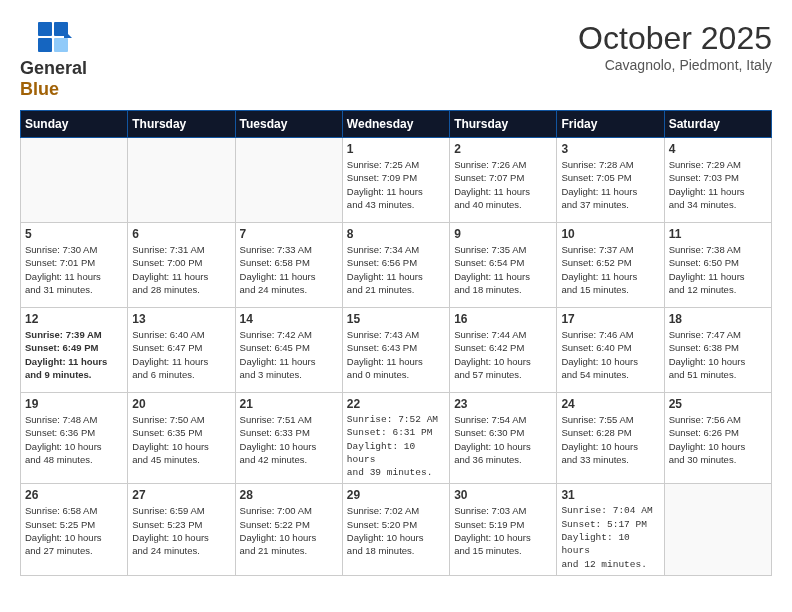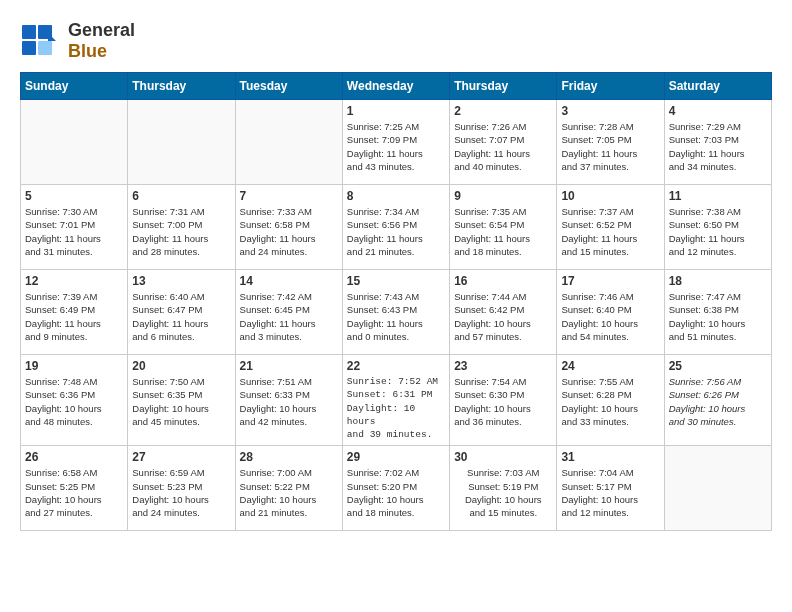--- a/index.html
+++ b/index.html
@@ -32,21 +32,21 @@
     .subtitle {
       font-size: 14px;
       color: #555;
     }
     .calendar {
       width: 100%;
       border-collapse: collapse;
       border: 1px solid #ccc;
     }
     .calendar th {
-      background-color: #0369a1;
+      background-color: #0f172a;
       color: #fff;
       font-size: 12px;
       font-weight: bold;
       padding: 6px 4px;
       text-align: left;
       border: 1px solid #1155a0;
     }
     .calendar td {
       width: 107px;
       vertical-align: top;
@@ -73,34 +73,38 @@
     }
     tr.week-row td {
       height: 85px;
     }
   </style>
 </head>
 <body>
 
 <div class="header">
   <div class="logo">
-    <div style="display:flex; align-items:center; gap:12px;">
+    <div style="display:flex; align-items:center; gap:2px;flex-direction:column;">
       <svg width="36" height="36" viewBox="0 0 36 36">
         <rect x="2" y="2" width="14" height="14" fill="#1565C0" rx="1"></rect>
         <rect x="18" y="2" width="14" height="14" fill="#1565C0" rx="1"></rect>
         <rect x="2" y="18" width="14" height="14" fill="#1565C0" rx="1"></rect>
         <rect x="18" y="18" width="14" height="14" fill="#90CAF9" rx="1"></rect>
         <polygon points="28,10 36,18 28,18" fill="#1565C0"></polygon>
       </svg>
       <div>
         <span style="font-size:18px;font-weight:bold;color:#333;">General</span><br>
         <span style="font-size:18px;font-weight:bold;color:#a16207;">Blue</span>
       </div>
     </div>
   </div>
+  <div class="title-block">
+    <div class="month-title">October 2025</div>
+    <div class="subtitle">Cavagnolo, Piedmont, Italy</div>
+  </div>
 </div>
 
 <table class="calendar">
   <thead>
     <tr>
     <th>Sunday</th>
         <th>Thursday</th>
         <th>Tuesday</th>
         <th>Wednesday</th>
         <th>Thursday</th>
@@ -189,21 +193,21 @@
           <span class="day-num">11</span>
           <div class="day-info" style="white-space: pre-line;">Sunrise: 7:38 AM
 Sunset: 6:50 PM
 Daylight: 11 hours
 and 12 minutes.</div>
         </td>
       </tr>
       <tr class="week-row">
         <td>
           <span class="day-num">12</span>
-          <div class="day-info" style="white-space: pre-line;">Sunrise: 7:39 AM
+          <div class="day-info" style="white-space: pre-line; font-weight: bold;">Sunrise: 7:39 AM
 Sunset: 6:49 PM
 Daylight: 11 hours
 and 9 minutes.</div>
         </td>
         <td>
           <span class="day-num">13</span>
           <div class="day-info" style="white-space: pre-line;">Sunrise: 6:40 AM
 Sunset: 6:47 PM
 Daylight: 11 hours
 and 6 minutes.</div>
@@ -282,21 +286,21 @@
         </td>
         <td>
           <span class="day-num">24</span>
           <div class="day-info" style="white-space: pre-line;">Sunrise: 7:55 AM
 Sunset: 6:28 PM
 Daylight: 10 hours
 and 33 minutes.</div>
         </td>
         <td>
           <span class="day-num">25</span>
-          <div class="day-info" style="white-space: pre-line; font-style: italic;">Sunrise: 7:56 AM
+          <div class="day-info" style="white-space: pre-line;">Sunrise: 7:56 AM
 Sunset: 6:26 PM
 Daylight: 10 hours
 and 30 minutes.</div>
         </td>
       </tr>
       <tr class="week-row">
         <td>
           <span class="day-num">26</span>
           <div class="day-info" style="white-space: pre-line;">Sunrise: 6:58 AM
 Sunset: 5:25 PM
@@ -319,28 +323,28 @@
         </td>
         <td>
           <span class="day-num">29</span>
           <div class="day-info" style="white-space: pre-line;">Sunrise: 7:02 AM
 Sunset: 5:20 PM
 Daylight: 10 hours
 and 18 minutes.</div>
         </td>
         <td>
           <span class="day-num">30</span>
-          <div class="day-info" style="white-space: pre-line; text-align: center;">Sunrise: 7:03 AM
+          <div class="day-info" style="white-space: pre-line;">Sunrise: 7:03 AM
 Sunset: 5:19 PM
 Daylight: 10 hours
 and 15 minutes.</div>
         </td>
         <td>
           <span class="day-num">31</span>
-          <div class="day-info" style="white-space: pre-line;">Sunrise: 7:04 AM
+          <div class="day-info" style="white-space: pre-line; font-family: Liberation Mono, monospace;">Sunrise: 7:04 AM
 Sunset: 5:17 PM
 Daylight: 10 hours
 and 12 minutes.</div>
         </td>
         <td class="empty"></td>
       </tr>
     </tbody>
 </table>
 
 </body></html>

